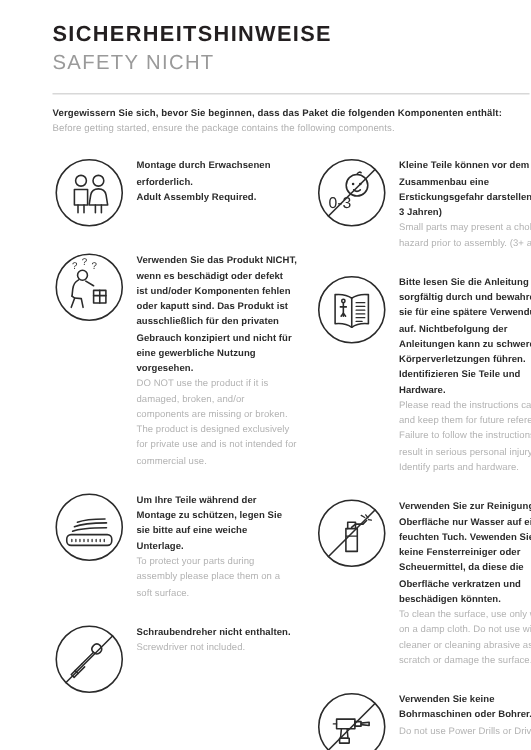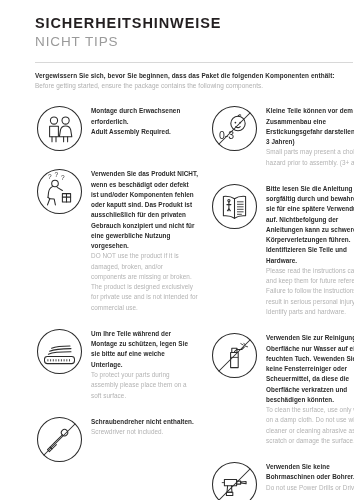--- a/index.html
+++ b/index.html
@@ -110,21 +110,21 @@
     letter-spacing: 0.05px;
     margin: 0;
   }
 </style>
 </head>
 <body>
 
 <div class="page">
 
   <h1 class="title">SICHERHEITSHINWEISE</h1>
-  <div class="subtitle">NICHT TIPS</div>
+  <div class="subtitle">SAFETY NICHT</div>
 
   <div class="rule"></div>
 
   <p class="intro-de">Vergewissern Sie sich, bevor Sie beginnen, dass das Paket die folgenden Komponenten enthält:</p>
   <p class="intro-en">Before getting started, ensure the package contains the following components.</p>
 
   <div class="grid">
     <div class="col col-left" id="col-left">
         <div class="item">
           <div class="icon-wrap">

